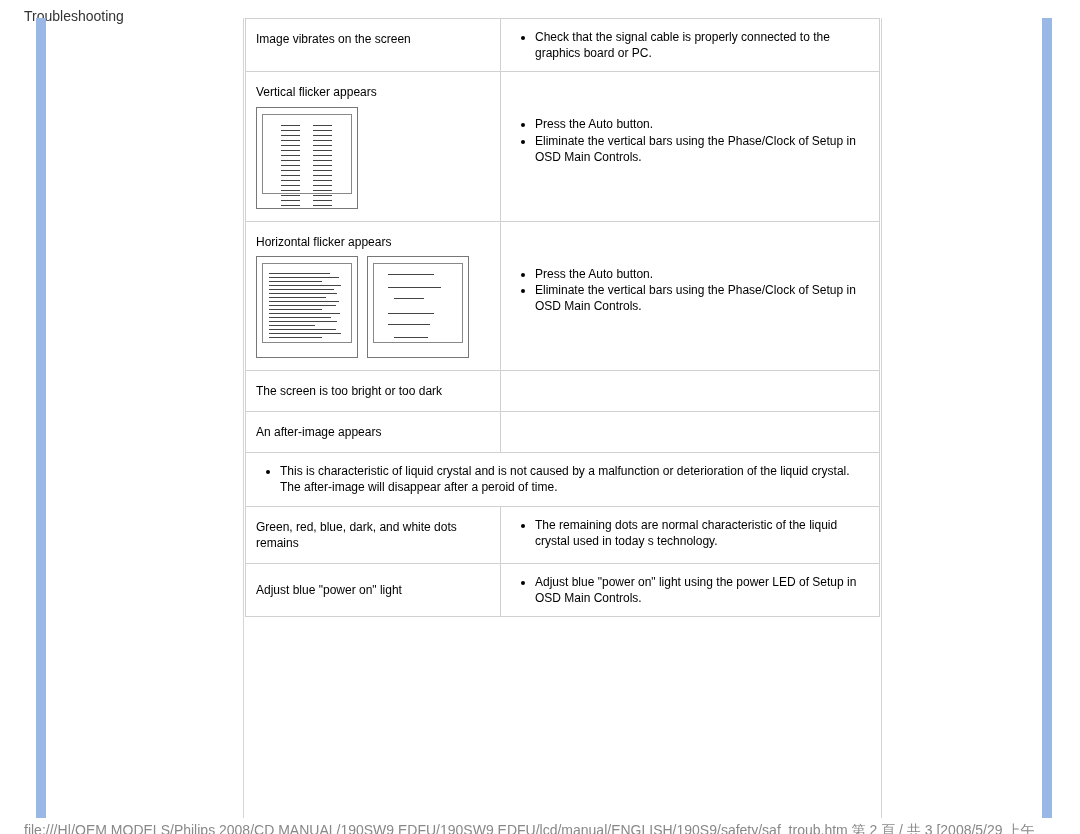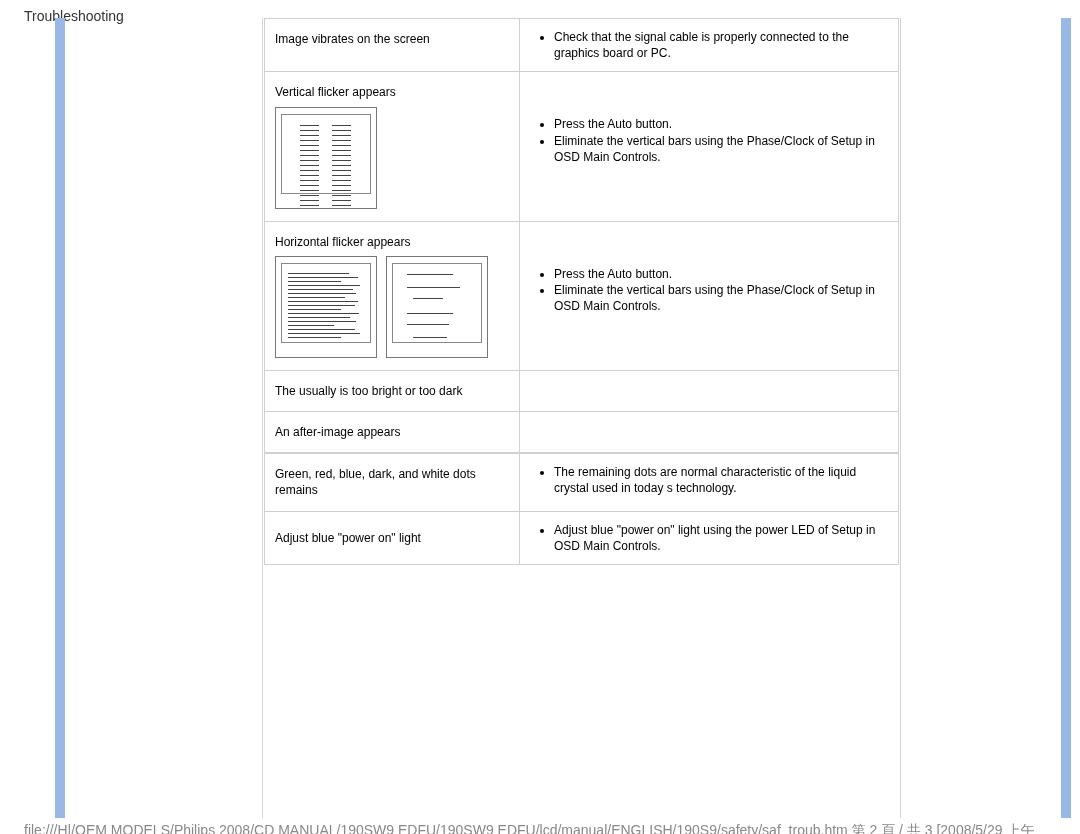--- a/index.html
+++ b/index.html
@@ -1,18 +1,18 @@
 <!DOCTYPE html>
 <html><head>
 <meta charset="utf-8">
 <style>
 html,body{margin:0;padding:0;background:#fff;font-family:Arial,Helvetica,sans-serif;font-size:12px;color:#000;}
 body{width:1080px;height:834px;overflow:hidden;}
 .header-left{position:absolute;top:8px;left:24px;font-size:14px;color:#333;}
-.outer{position:absolute;top:18px;left:36px;width:1016px;height:800px;margin-left:19px;}
+.outer{position:absolute;top:18px;left:36px;width:1016px;height:800px;}
 .side-left{position:absolute;top:0;left:0;width:10px;height:100%;background:#99b8e6;}
 .side-right{position:absolute;top:0;right:0;width:10px;height:100%;background:#99b8e6;}
 .content-border-left{position:absolute;top:0;left:207px;width:1px;height:800px;background:#d5d5d5;}
 .content-border-right{position:absolute;top:0;left:845px;width:1px;height:800px;background:#d5d5d5;}
 .table{position:absolute;top:0;left:209px;width:635px;}
 .row{display:flex;border-top:1px solid #d0d0d0;border-left:1px solid #d0d0d0;border-right:1px solid #d0d0d0;box-sizing:border-box;font-size:12px;}
 .row:last-child{border-bottom:1px solid #d0d0d0;}
 .col-l{width:255px;box-sizing:border-box;padding:12px 10px 12px 10px;border-right:1px solid #d0d0d0;line-height:1.35;}
 .col-r{flex:1;box-sizing:border-box;padding:10px 10px 10px 6px;line-height:1.35;}
 .col-r ul{margin:0;padding-left:28px;list-style:disc;}
@@ -155,31 +155,36 @@
         <div style="height:34px;"></div>
         <ul>
           <li>Press the Auto button.</li>
           <li>Eliminate the vertical bars using the Phase/Clock of Setup in OSD Main Controls.</li>
         </ul>
       </div>
     </div>
 
     <div class="row">
       <div class="col-l" style="display:flex;align-items:center;">
-          <span>The usually is too bright or too dark</span>
+          <span>The screen is too bright or too dark</span>
         </div>
     </div>
 
     <div class="row">
       <div class="col-l" style="display:flex;align-items:flex-end;">
           <span>An after-image appears</span>
         </div>
     </div>
 
     <div class="row">
+      <div class="col-r">
+        <ul>
+          <li>This is characteristic of liquid crystal and is not caused by a malfunction or deterioration of the liquid crystal. The after-image will disappear after a peroid of time.</li>
+        </ul>
+      </div>
     </div>
 
     <div class="row">
       <div class="col-l" style="display:flex;align-items:center;">
           <span>Green, red, blue, dark, and white dots remains</span>
         </div>
       <div class="col-r">
         <ul>
           <li>The remaining dots are normal characteristic of the liquid crystal used in today s technology.</li>
         </ul>

